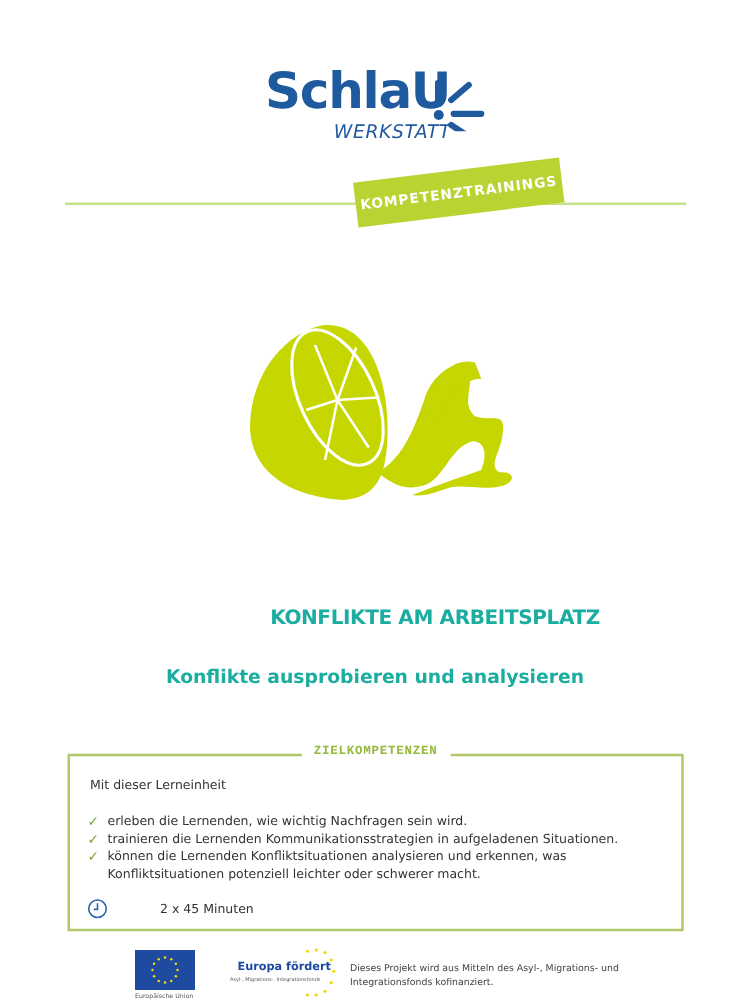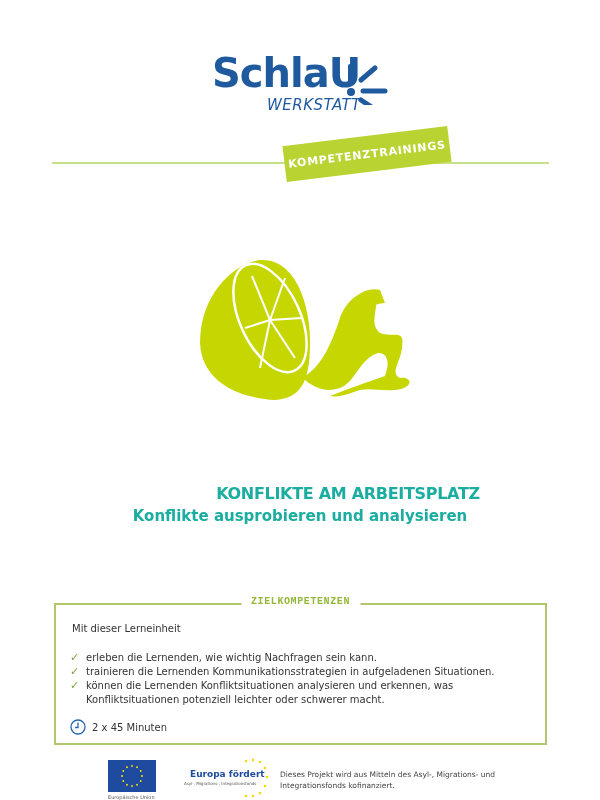--- a/index.html
+++ b/index.html
@@ -31,21 +31,21 @@
 
   .lemon { position: absolute; left: 190px; top: 248px; width: 230px; height: 160px; }
 
   .title {
     position: absolute; left: 0; top: 484px; width: 600px; text-align: center;
     color: #1aada0; font-weight: bold; font-size: 16px; font-family: "DejaVu Sans", sans-serif;
     letter-spacing: -0.3px;
     padding-left: 48px;
   }
   .subtitle {
-    position: absolute; left: 0; top: 507px; width: 600px; text-align: center;
+    position: absolute; left: 0; top: 532px; width: 600px; text-align: center;
     color: #1aada0; font-weight: bold; font-size: 15px; font-family: "DejaVu Sans", sans-serif;
   }
 
   .box {
     position: absolute; left: 54px; top: 603px; width: 493px; height: 142px;
     border: 2px solid #b0c86a; box-sizing: border-box;
   }
   .box-label {
     position: absolute; left: 50%; top: -9px; transform: translateX(-50%);
     background: #fff; padding: 0 10px; color: #94b93a; font-weight: bold; font-size: 10px;
@@ -56,21 +56,21 @@
     font-family: "DejaVu Sans", sans-serif;
   }
   .goals { position: absolute; left: 14px; top: 46px; width: 470px; margin: 0; padding: 0; list-style: none; }
   .goals li {
     position: relative; padding-left: 16px; font-size: 10px; line-height: 14px; color: #333;
     font-family: "DejaVu Sans", sans-serif;
   }
   .goals li .check {
     position: absolute; left: 0; top: 0; color: #7aa63a; font-weight: bold; font-size: 11px;
   }
-  .duration { position: absolute; left: 14px; top: 114px; display: flex; align-items: center; }
+  .duration { position: absolute; left: 14px; top: 114px; display: flex; align-items: center; gap: 36px; }
   .clock { width: 16px; height: 16px; }
   .duration span { margin-left: 6px; font-size: 10px; color: #333; font-family: "DejaVu Sans", sans-serif; }
 
   .footer { position: absolute; left: 108px; top: 760px; width: 420px; height: 40px; padding-left: 48px; }
   .eu-flag { position: absolute; left: 0; top: 0; width: 48px; height: 32px; background: #1e4aa0; }
   .eu-caption {
     position: absolute; left: 0; top: 34px; font-size: 5px; color: #555;
     font-family: "DejaVu Sans", sans-serif; white-space: nowrap;
   }
   .europa { position: absolute; left: 76px; top: 0; width: 84px; height: 38px; }
@@ -128,21 +128,21 @@
 
 <div class="title">KONFLIKTE AM ARBEITSPLATZ</div>
 <div class="subtitle">Konflikte ausprobieren und analysieren</div>
 
 <div class="box">
   <div class="box-label">ZIELKOMPETENZEN</div>
   <div class="box-intro">Mit dieser Lerneinheit</div>
   <ul class="goals">
     <li>
       <span class="check">✓</span>
-      <span>erleben die Lernenden, wie wichtig Nachfragen sein kann.</span>
+      <span>erleben die Lernenden, wie wichtig Nachfragen sein wird.</span>
     </li>
     <li>
       <span class="check">✓</span>
       <span>trainieren die Lernenden Kommunikationsstrategien in aufgeladenen Situationen.</span>
     </li>
     <li>
       <span class="check">✓</span>
       <span>können die Lernenden Konfliktsituationen analysieren und erkennen, was Konfliktsituationen potenziell leichter oder schwerer macht.</span>
     </li>
   </ul>

